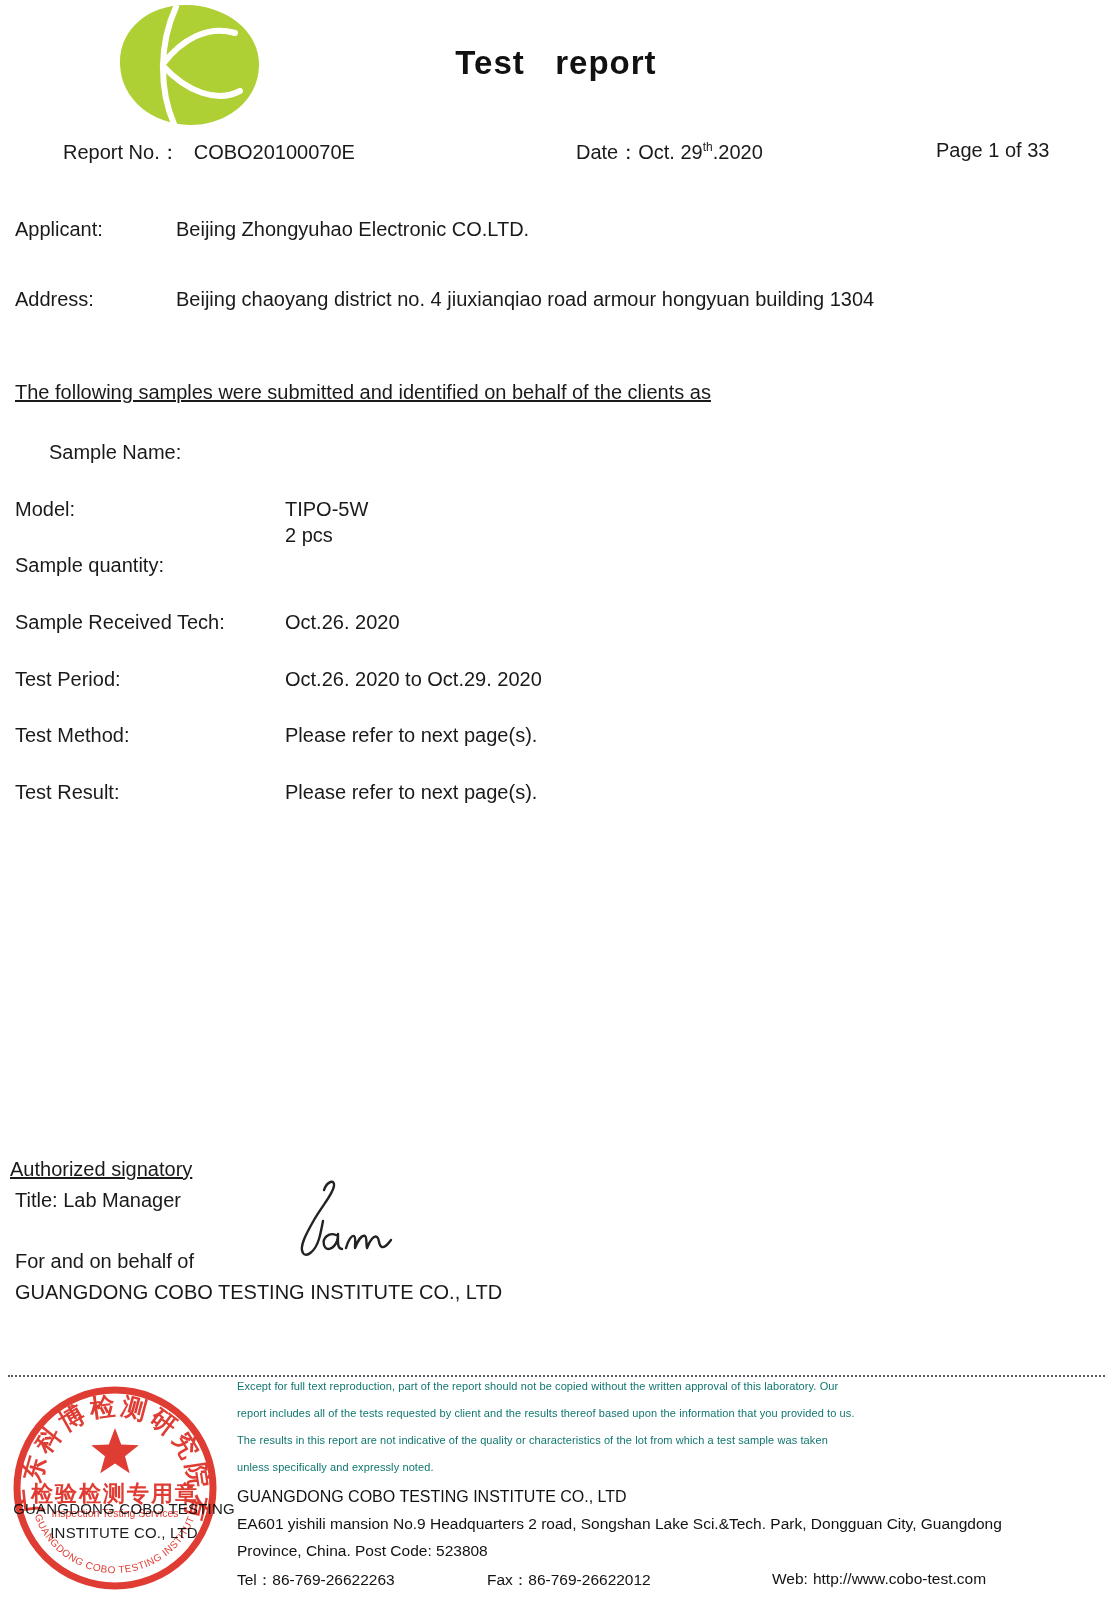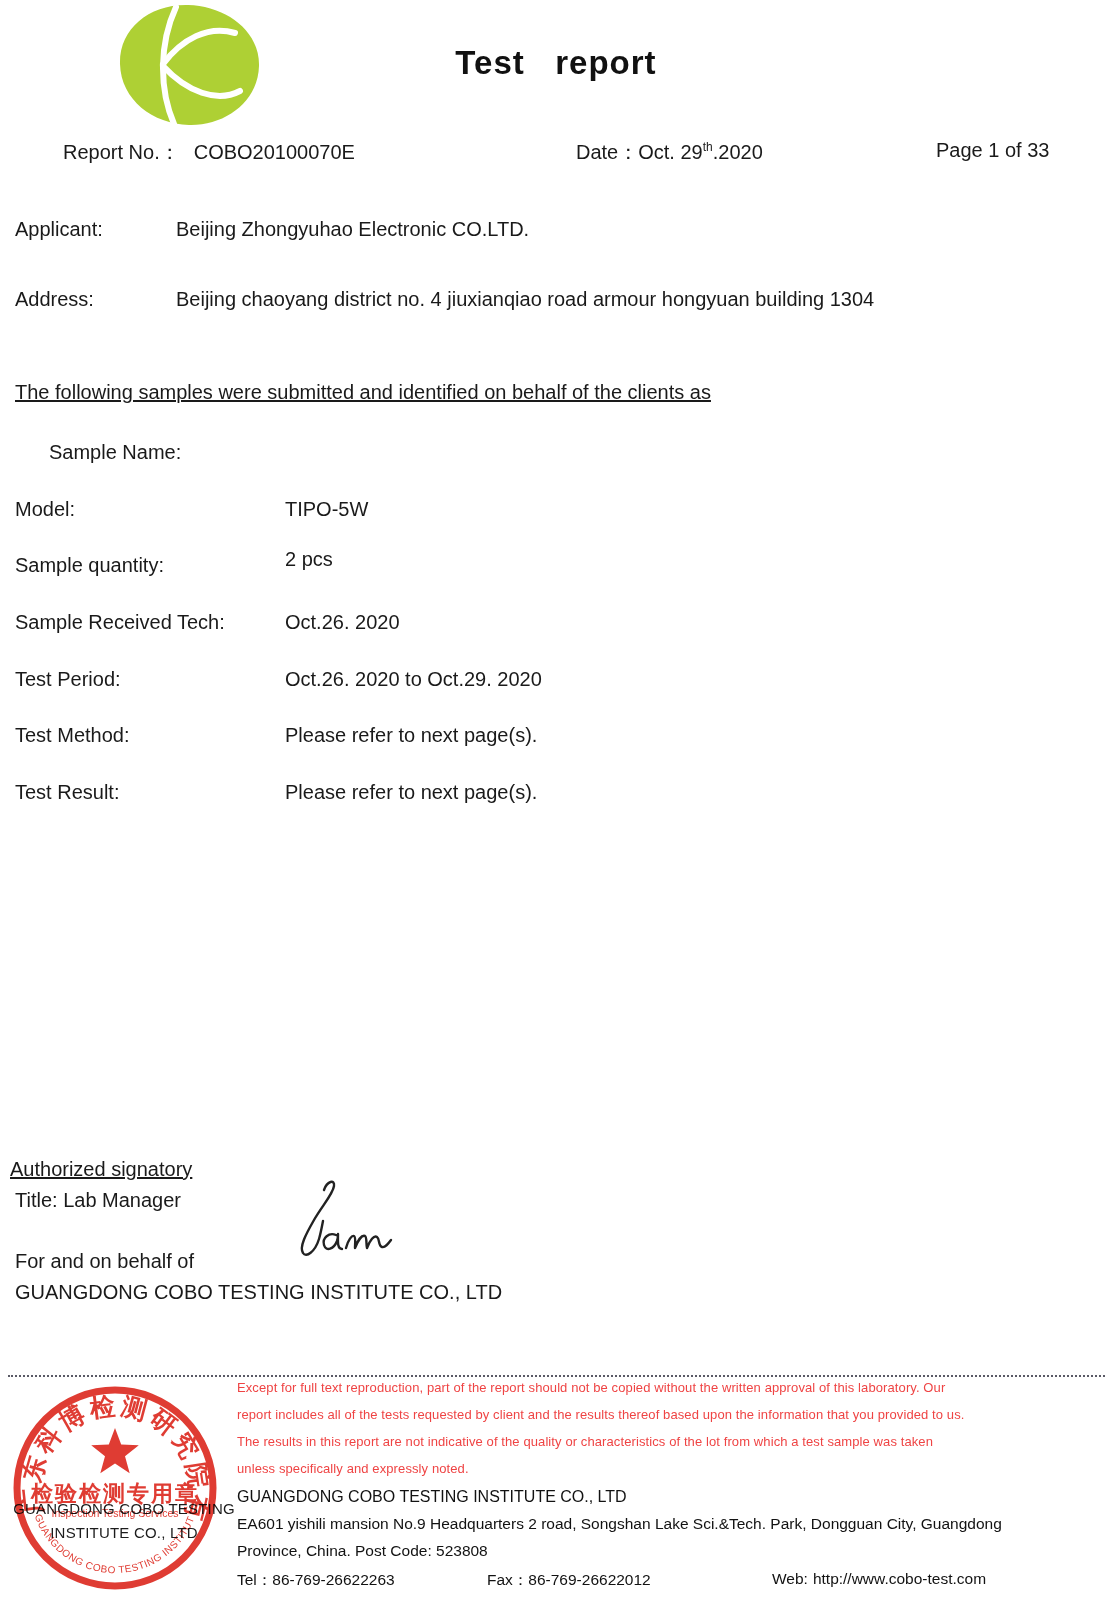--- a/index.html
+++ b/index.html
@@ -25,21 +25,21 @@
   .meta { font-size: 20px; margin-left: 48px; }
   .lbl { font-size: 20px; }
   .val { font-size: 20px; }
   sup.th { font-size: 12px; vertical-align: super; line-height: 0; }
   .intro { font-size: 20px; text-decoration: underline; }
   .sig-text { font-size: 20px; }
   .dotted-rule {
     left: 8px; top: 1375px; width: 1097px; height: 0;
     border-top: 2px dotted #5a5a66;
   }
-  .footer-line { font-size: 13px; color: #ef4444; letter-spacing: 0.1px; }
+  .footer-line { font-size: 11px; color: #0f766e; letter-spacing: 0.1px; }
   .footer-company { font-size: 16px; color: #121212; }
   .footer-addr { font-size: 15.5px; color: #121212; }
   .under-stamp { font-size: 15px; color: #1c1c1c; width: 232px; left: 8px; text-align: center; letter-spacing: 0.2px; }
   .stamp-svg { mix-blend-mode: multiply; opacity: 0.92; }
   .logo-svg, .sig-svg, .stamp-svg { position: absolute; }
 </style>
 </head>
 <body>
 
 <div class="page">
@@ -68,21 +68,21 @@
   <div class="abs val" style="left:176px; top:288px;">Beijing chaoyang district no. 4 jiuxianqiao road armour hongyuan building 1304</div>
 
   <div class="abs intro" style="left:15px; top:381px;">The following samples were submitted and identified on behalf of the clients as</div>
 
   <div class="abs lbl" style="left:15px; top:441px;margin-left:34px;">Sample Name:</div>
 
   <div class="abs lbl" style="left:15px; top:498px;">Model:</div>
   <div class="abs val" style="left:285px; top:498px;">TIPO-5W</div>
 
   <div class="abs lbl" style="left:15px; top:554px;">Sample quantity:</div>
-  <div class="abs val" style="left:285px; top:548px;">2 pcs</div>
+  <div class="abs val" style="left:285px; top:524px;">2 pcs</div>
 
   <div class="abs lbl" style="left:15px; top:611px;">Sample Received Tech:</div>
   <div class="abs val" style="left:285px; top:611px;">Oct.26. 2020</div>
 
   <div class="abs lbl" style="left:15px; top:668px;">Test Period:</div>
   <div class="abs val" style="left:285px; top:668px;">Oct.26. 2020 to Oct.29. 2020</div>
 
   <div class="abs lbl" style="left:15px; top:724px;">Test Method:</div>
   <div class="abs val" style="left:285px; top:724px;">Please refer to next page(s).</div>
 

